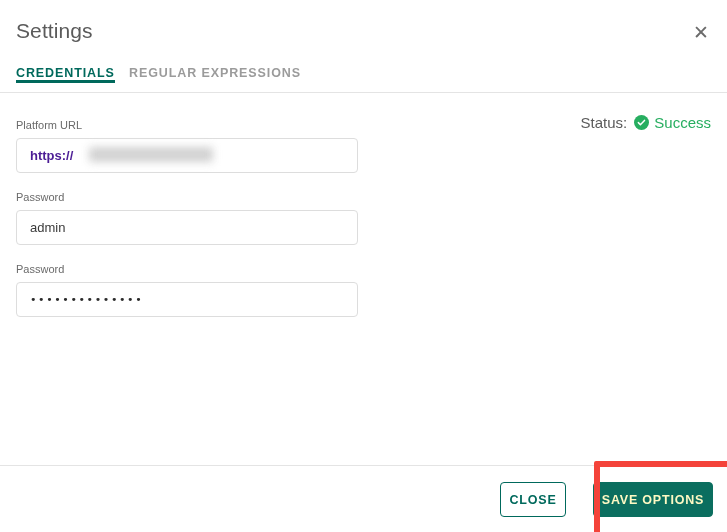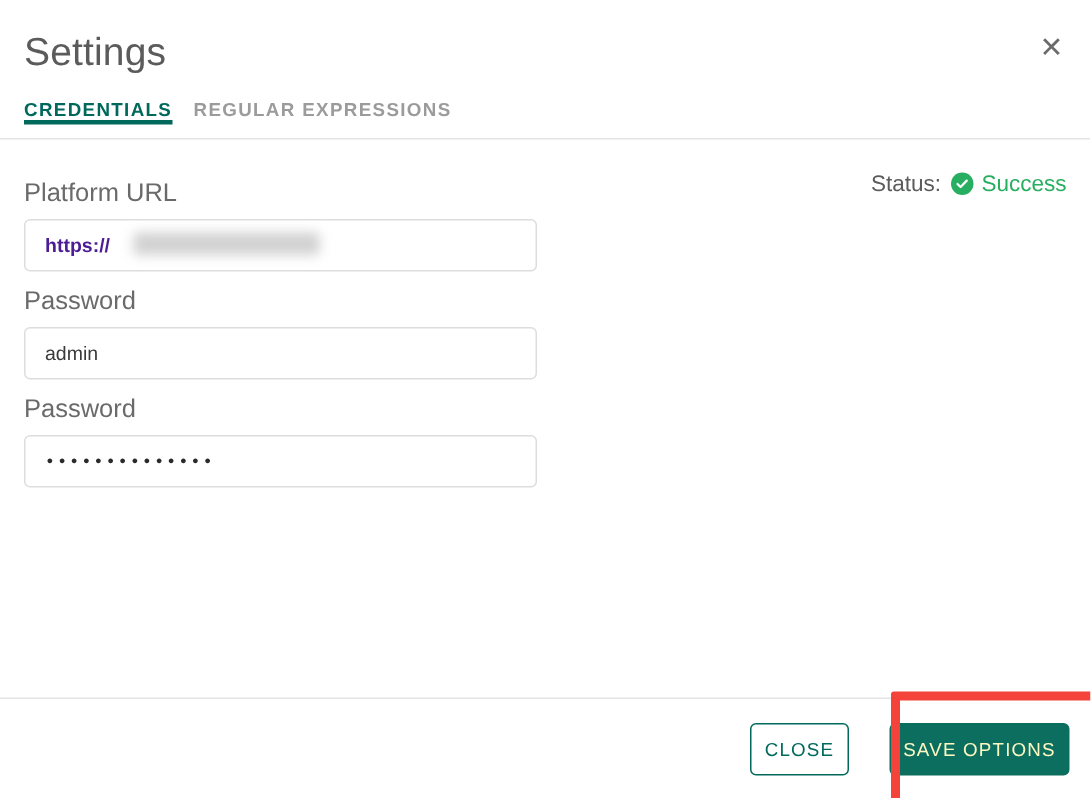--- a/index.html
+++ b/index.html
@@ -18,21 +18,21 @@
   }
 
   
   .dialog-header {
     position: absolute;
     left: 0; top: 0; right: 0; height: 62px;
   }
   .dialog-title {
     position: absolute;
     left: 16px; top: 19px;
-    font-size: 26px;
+    font-size: 21px;
     color: #5b5b5b;
     letter-spacing: .1px;
   }
   .close-icon {
     position: absolute;
     right: 14px; top: 20px;
     width: 24px; height: 24px;
     display: flex; align-items: center; justify-content: center;
     cursor: pointer;
     color: #6b6b6b;
@@ -84,21 +84,21 @@
     background: #27ae60;
     margin: 0 5px 0 7px;
     display: flex; align-items: center; justify-content: center;
     flex: none;
   }
   .status-check svg { display: block; }
   .status-value { color: #27ae60; }
 
   .field { position: absolute; left: 16px; width: 342px; }
   .field-label {
-    font-size: 17px;
+    font-size: 11px;
     color: #6a6a6a;
     margin-bottom: 7px;
     display: block;
   }
   .field-input {
     width: 342px; height: 35px;
     border: 1px solid #dddddd;
     border-radius: 4px;
     background: #ffffff;
     padding: 0 13px;
@@ -148,21 +148,21 @@
     position: absolute;
     left: 0; right: 0; bottom: 0; height: 67px;
     border-top: 1px solid #e4e4e4;
   }
   .btn {
     position: absolute;
     top: 16px;
     height: 35px;
     border-radius: 4px;
     font-size: 12.5px;
-    font-weight: normal;
+    font-weight: bold;
     letter-spacing: .8px;
     cursor: pointer;
     display: flex; align-items: center; justify-content: center;
     font-family: "Liberation Sans", sans-serif;
   }
   .btn-close {
     right: 161px;
     width: 66px;
     background: #ffffff;
     color: #00695c;

